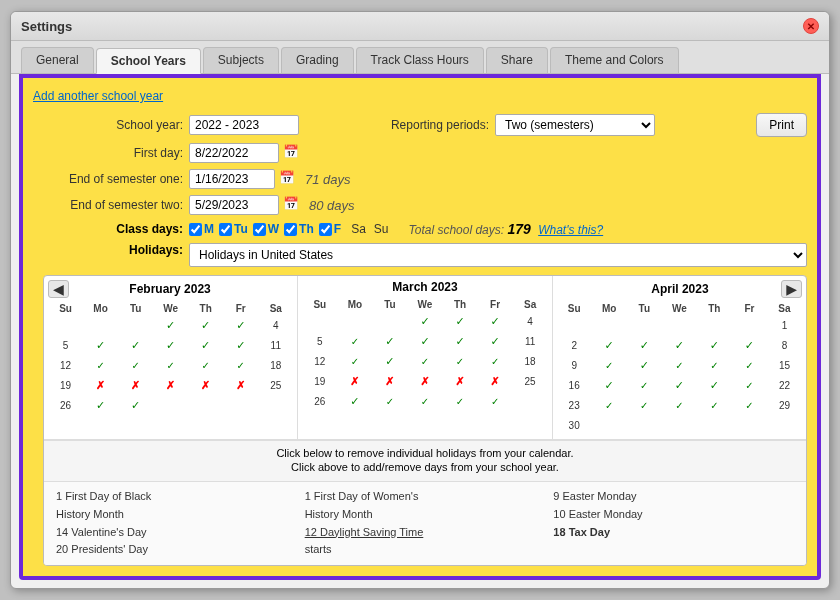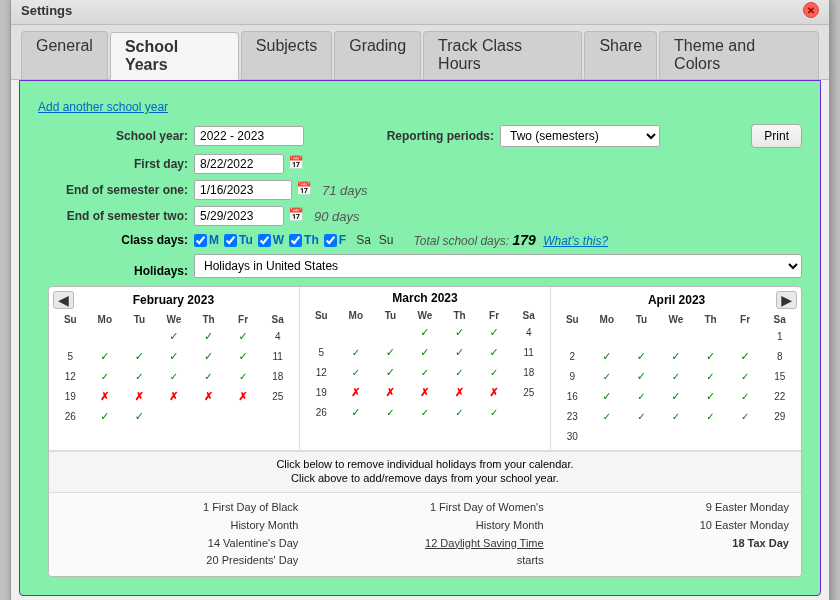--- a/index.html
+++ b/index.html
@@ -56,55 +56,55 @@
       padding: 6px 10px 0;
       gap: 2px;
     }
     .tab {
       padding: 5px 14px;
       background: #d0d0d0;
       border: 1px solid #bbb;
       border-bottom: none;
       border-radius: 4px 4px 0 0;
       cursor: pointer;
-      font-size: 16px;
+      font-size: 12px;
       color: #333;
     }
     .tab.active {
       background: #f5f5f5;
       border-bottom: 1px solid #f5f5f5;
       font-weight: bold;
       z-index: 1;
       position: relative;
       top: 1px;
     }
     .content {
-      background: #86efac;
-      border: 1px solid #6d28d9;
+      background: #fde047;
+      border: 4px solid #6d28d9;
       margin: 0 8px 8px 8px;
-      padding: 18px;
+      padding: 10px;
       border-radius: 0 0 4px 4px;
     }
     .add-link {
       color: #0066cc;
       text-decoration: underline;
       cursor: pointer;
       font-size: 12px;
       margin-bottom: 10px;
       display: inline-block;
     }
     .form-row {
       display: flex;
       align-items: center;
       margin-bottom: 6px;
     }
     .form-label {
       text-align: right;
       font-size: 12px;
-      font-weight: bold;
+      font-weight: normal;
       color: #333;
       min-width: 150px;
       margin-right: 6px;
     }
     .form-input {
       border: 1px solid #aaa;
       background: white;
       padding: 2px 5px;
       font-size: 12px;
       border-radius: 2px;
@@ -175,21 +175,21 @@
     }
     .whats-this {
       color: #0066cc;
       text-decoration: underline;
       cursor: pointer;
       font-size: 12px;
       margin-left: 4px;
     }
     .holidays-row {
       display: flex;
-      align-items: flex-end;
+      align-items: flex-start;
       margin-bottom: 8px;
     }
     .holidays-label {
       font-weight: bold;
       font-size: 12px;
       min-width: 150px;
       text-align: right;
       margin-right: 6px;
     }
     .holidays-select {
@@ -288,21 +288,20 @@
       padding: 6px 8px;
       border-top: 1px solid #ddd;
       background: #fafafa;
     }
     .holidays-col {
       flex: 1;
       font-size: 11px;
       color: #333;
       padding: 0 4px;
       line-height: 1.6;
-      text-align: right;
     }
     .weekend-label {
       font-size: 12px;
       color: #333;
       margin-left: 5px;
     }
   </style>
 </head>
 <body>
 
@@ -342,31 +341,31 @@
     
     <div class="form-row">
       <span class="form-label">First day:</span>
       <input class="form-input" type="text" style="width: 90px;" value="8/22/2022">
       <span class="cal-icon">📅</span>
     </div>
 
     
     <div class="form-row">
       <span class="form-label">End of semester one:</span>
-      <input class="form-input" type="text" style="width: 98px;" value="1/16/2023">
+      <input class="form-input" type="text" style="width: 86px;" value="1/16/2023">
       <span class="cal-icon">📅</span>
       <span class="days-count">71 days</span>
     </div>
 
     
     <div class="form-row">
       <span class="form-label">End of semester two:</span>
       <input class="form-input" type="text" style="width: 90px;" value="5/29/2023">
       <span class="cal-icon">📅</span>
-      <span class="days-count">90 days</span>
+      <span class="days-count">80 days</span>
     </div>
 
     
     <div class="class-days-row">
       <span class="class-days-label">Class days:</span>
       <label class="day-checkbox">
         <input type="checkbox" checked="" style=""> 
           <span style="color:#0066cc;font-weight:bold;">M</span>
       </label>
       <label class="day-checkbox">

